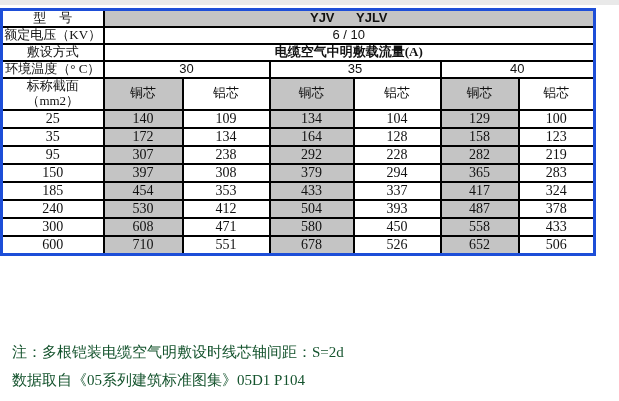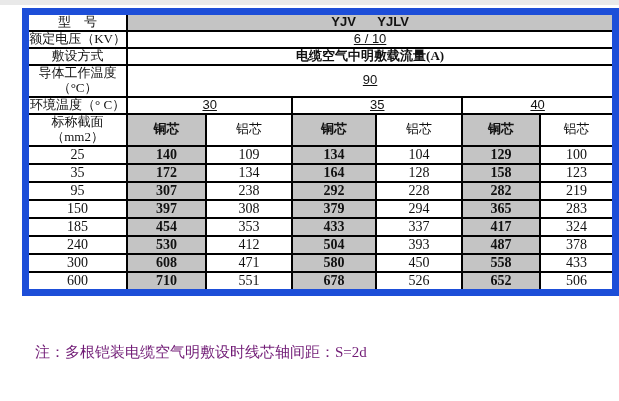--- a/index.html
+++ b/index.html
@@ -17,54 +17,53 @@
     overflow: hidden;
   }
   #top-strip {
     position: absolute;
     left: 0; top: 0;
     width: 619px; height: 5px;
     background: var(--strip, #e9e9e9);
   }
   table.amp {
     position: absolute;
-    left: 22px; top: 8px;
+    left: 0; top: 8px;
     border-collapse: collapse;
     table-layout: fixed;
-    border: 7px solid #1d4ed8;
+    border: 3px solid #1d4ed8;
   }
   table.amp td {
     border: 2px solid #000;
     text-align: center;
     vertical-align: middle;
     padding: 0;
     font-size: 13px;
     line-height: 1.15;
     overflow: hidden;
   }
-  .cu { background: var(--copper, #c4c4c4); font-weight: bold; }
+  .cu { background: var(--copper, #c4c4c4); }
   .pre { white-space: pre; }
   tr.r-model  { height: 17px; }
   tr.r-volt   { height: 16px; }
   tr.r-lay    { height: 15px; }
   tr.r-cond   { height: 27px; }
   tr.r-amb    { height: 16px; }
   tr.r-core   { height: 18px; }
   tbody.data tr { height: 16px; margin-top: 32px; }
   td.model-val { font-weight: bold; font-family: "Liberation Sans", sans-serif; font-size: 13px; }
-  td.volt-val  { font-family: "Liberation Sans", sans-serif; font-size: 13px; text-decoration: underline; }
+  td.volt-val  { font-family: "Liberation Sans", sans-serif; font-size: 13px; }
   td.lay-val   { font-weight: bold; font-size: 17px; }
   tbody.data td, td.num { font-size: 14px; }
   .note {
     position: absolute;
     left: 12px;
     font-size: 15px;
     white-space: pre;
-    color: #701a75;
-    margin-left: 23px;
+    color: #14532d;
   }
   #note1 { top: 343px; }
   #note2 { top: 371px; }
 </style>
 </head>
 <body>
 
 <div id="page">
   <div id="top-strip"></div>
 
@@ -83,24 +82,20 @@
         <td class="pre">型　号</td>
         <td class="cu model-val pre" colspan="6">YJV      YJLV</td>
       </tr>
       <tr class="r-volt">
         <td>额定电压（KV）</td>
         <td class="volt-val" colspan="6">6 / 10</td>
       </tr>
       <tr class="r-lay">
         <td>敷设方式</td>
         <td class="lay-val" colspan="6">电缆空气中明敷载流量(A)</td>
-      </tr>
-      <tr class="r-cond">
-        <td>导体工作温度（°C）</td>
-        <td class="volt-val" colspan="6">90</td>
       </tr>
       <tr class="r-amb">
         <td>环境温度（° C）</td>
         <td class="volt-val" colspan="2">30</td>
         <td class="volt-val" colspan="2">35</td>
         <td class="volt-val" colspan="2">40</td>
       </tr>
       <tr class="r-core">
         <td>标称截面（mm2）</td>
         <td class="cu">铜芯</td>
@@ -181,13 +176,14 @@
           <td class="num">551</td>
           <td class="cu num">678</td>
           <td class="num">526</td>
           <td class="cu num">652</td>
           <td class="num">506</td>
         </tr>
       </tbody>
   </table>
 
   <div class="note" id="note1">注：多根铠装电缆空气明敷设时线芯轴间距：S=2d</div>
+  <div class="note" id="note2">数据取自《05系列建筑标准图集》05D1 P104</div>
 </div>
 
 </body></html>

